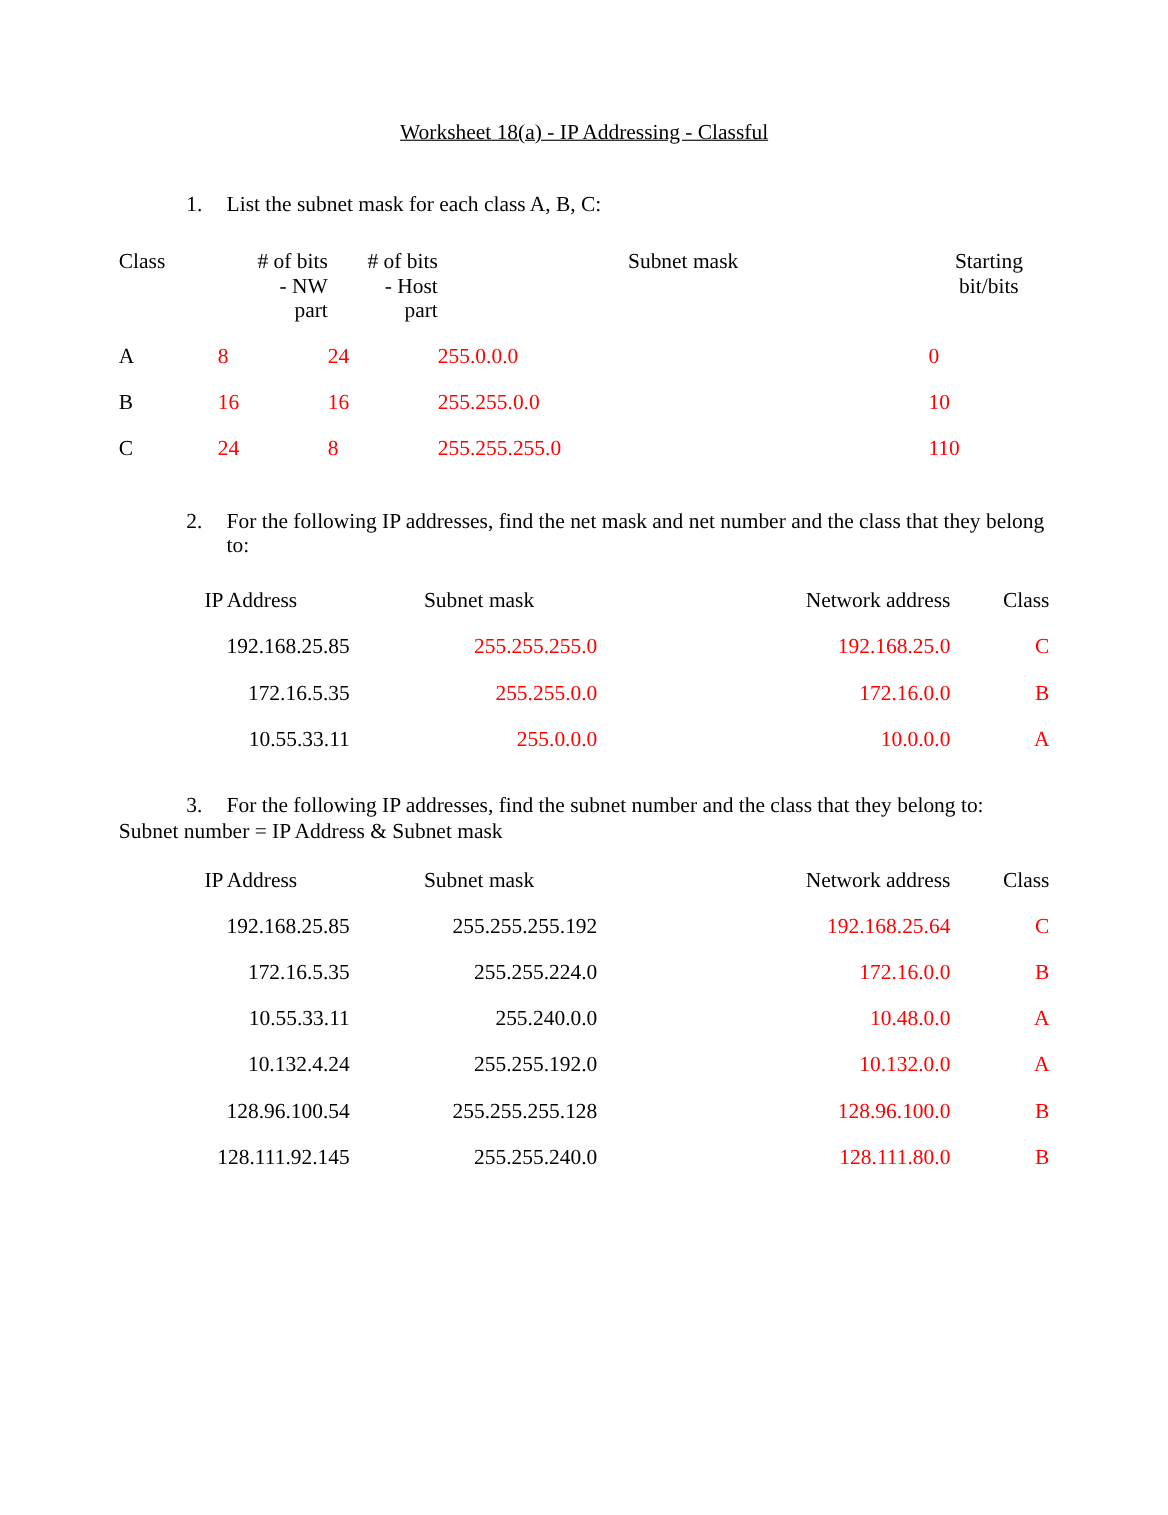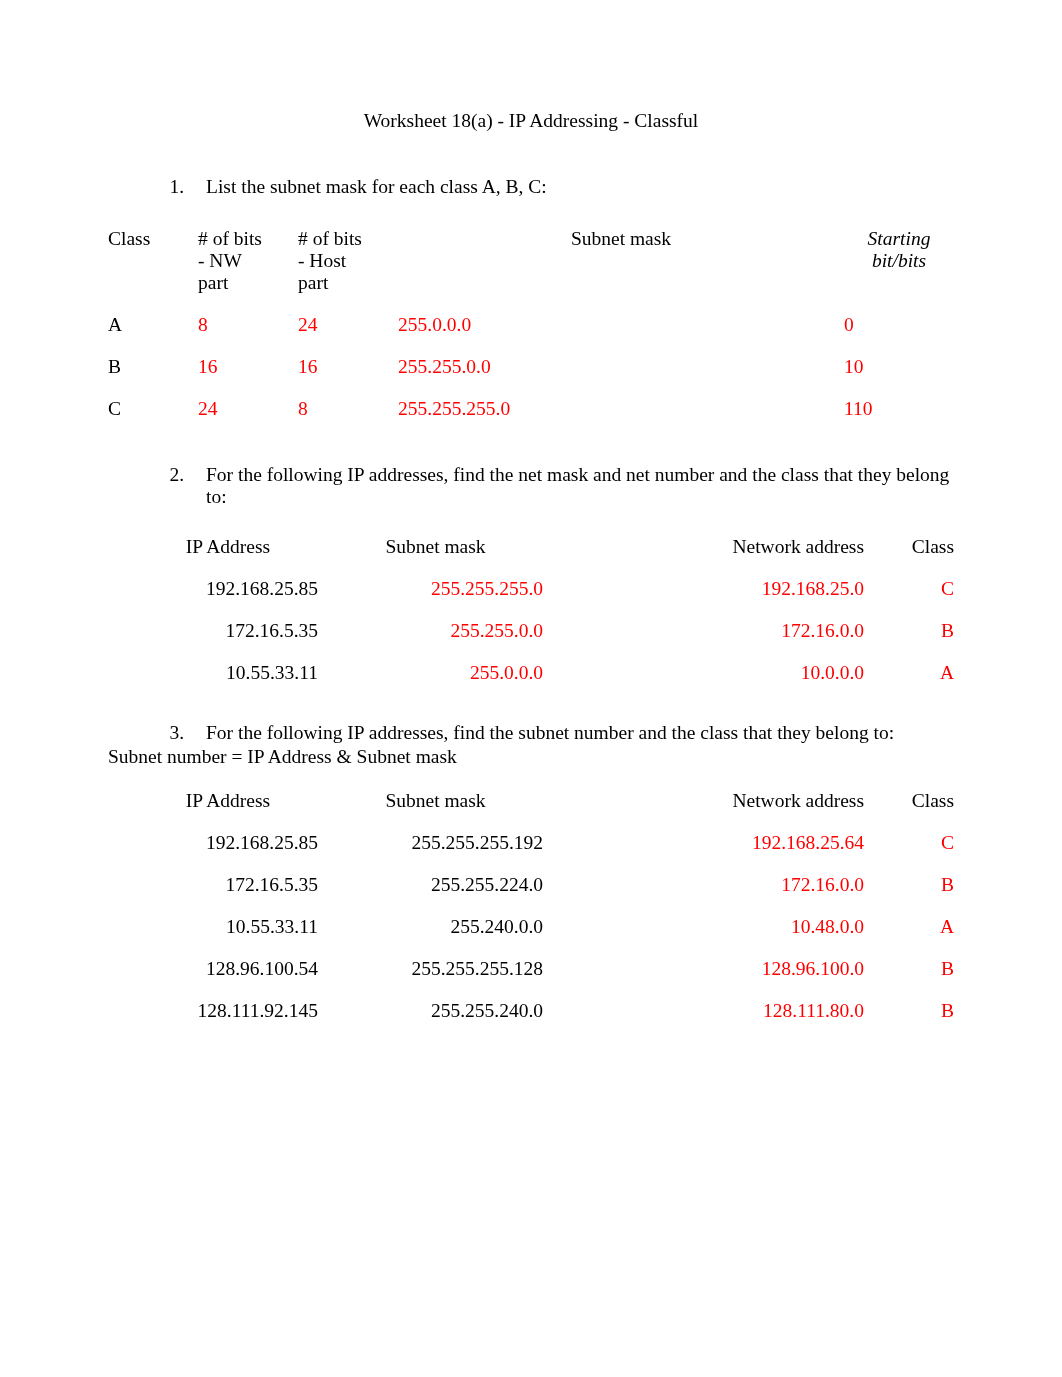--- a/index.html
+++ b/index.html
@@ -12,20 +12,21 @@
       color: #000000;
       width: 1062px;
       height: 1377px;
     }
     .page {
       padding: 110px 108px 60px 108px;
     }
     .title {
       text-align: center;
       margin-bottom: 44px;
+      text-decoration: underline;
     }
     .q-item {
       display: flex;
       margin-bottom: 18px;
     }
     .q-num {
       width: 54px;
       flex-shrink: 0;
       text-align: right;
       padding-right: 22px;
@@ -46,22 +47,22 @@
       text-align: left;
       vertical-align: top;
       padding: 10px 0;
       font-weight: normal;
     }
     .t1 .c-class { width: 90px; }
     .t1 .c-nw    { width: 100px; }
     .t1 .c-host  { width: 100px; }
     .t1 .c-mask  { width: auto; }
     .t1 .c-start { width: 110px; }
-    .t1 th.c-nw, .t1 th.c-host { text-align: left; }
-    .t1 th.c-start { text-align: center; font-style: italic; }
+    .t1 th.c-nw, .t1 th.c-host { text-align: right; }
+    .t1 th.c-start { text-align: center; }
 
     
     .t2 {
       width: 100%;
       border-collapse: collapse;
       table-layout: fixed;
       margin-top: 8px;
       margin-bottom: 28px;
     }
     .t2 th, .t2 td {
@@ -212,20 +213,26 @@
         <td class="red">172.16.0.0</td>
         <td class="c-class red">B</td>
       </tr>
       <tr>
         <td>10.55.33.11</td>
         <td>255.240.0.0</td>
         <td class="red">10.48.0.0</td>
         <td class="c-class red">A</td>
       </tr>
       <tr>
+        <td>10.132.4.24</td>
+        <td>255.255.192.0</td>
+        <td class="red">10.132.0.0</td>
+        <td class="c-class red">A</td>
+      </tr>
+      <tr>
         <td>128.96.100.54</td>
         <td>255.255.255.128</td>
         <td class="red">128.96.100.0</td>
         <td class="c-class red">B</td>
       </tr>
       <tr>
         <td>128.111.92.145</td>
         <td>255.255.240.0</td>
         <td class="red">128.111.80.0</td>
         <td class="c-class red">B</td>

